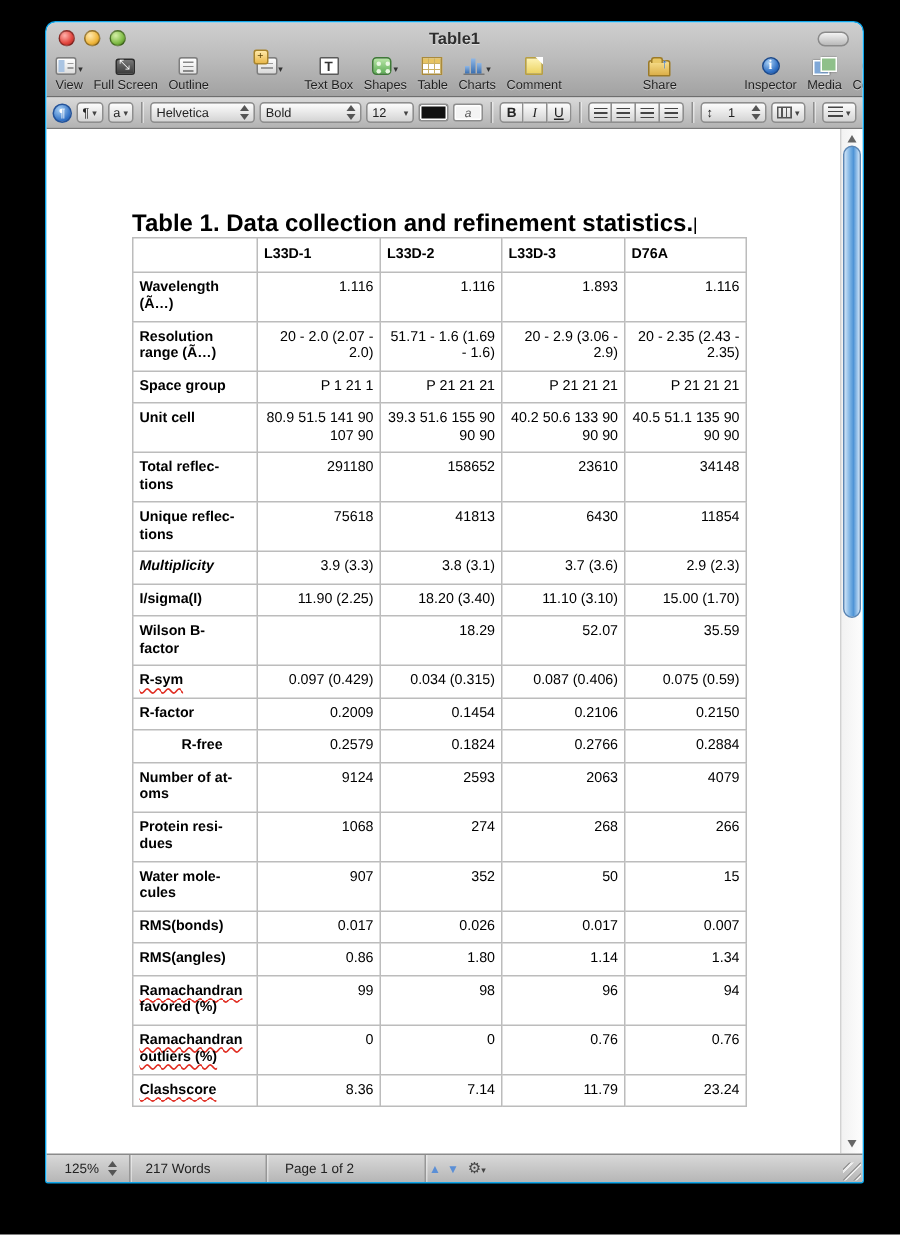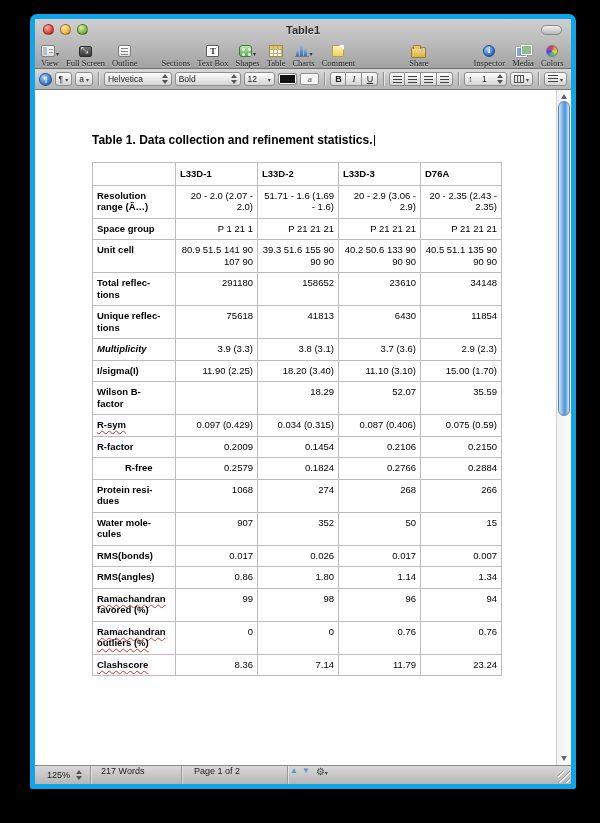--- a/index.html
+++ b/index.html
@@ -1,36 +1,36 @@
 <!DOCTYPE html>
 <html><head>
 <meta charset="utf-8">
 <style>
   * { margin:0; padding:0; box-sizing:border-box; }
   html,body { width:600px; height:823px; }
   body { background:#000; font-family:"Liberation Sans",sans-serif; position:relative; overflow:hidden; }
 
   .window { position:absolute; left:30px; top:14px; width:546px; height:775px;
     border-radius:7px 7px 2px 2px; background:#fff; overflow:hidden;
-    border:5px solid #0ea5e9; box-shadow:0 6px 18px rgba(0,0,0,.6);
+    border:1px solid #0ea5e9; box-shadow:0 6px 18px rgba(0,0,0,.6);
     display:flex; flex-direction:column; }
 
   
   .chrome-top { background:linear-gradient(#cfcfcf,#bdbdbd 45%,#a2a2a2); border-bottom:1px solid #6e6e6e; }
   .titlebar { height:22px; position:relative; display:flex; align-items:center; }
   .lights { position:absolute; left:8px; top:5px; display:flex; gap:6px; }
   .light { width:11px; height:11px; border-radius:50%; border:1px solid rgba(0,0,0,.35); }
   .light.red    { background:radial-gradient(circle at 35% 30%, #ffb3ad, #e2453d 60%, #9e221c); }
   .light.yellow { background:radial-gradient(circle at 35% 30%, #ffe9b0, #f0b73e 60%, #a97714); }
   .light.green  { background:radial-gradient(circle at 35% 30%, #d6f0a8, #7fbb45 60%, #3f7314); }
   .wtitle { flex:1; text-align:center; font-size:11px; font-weight:bold; color:#2e2e2e; text-shadow:0 1px 0 rgba(255,255,255,.5); }
   .pill { position:absolute; right:9px; top:6px; width:21px; height:10px; border-radius:6px;
     background:linear-gradient(#f2f2f2,#b9b9b9); border:1px solid #8a8a8a; }
 
-  .toolbar { height:27px; display:flex; align-items:flex-end; padding:0 6px; gap:7px;font-family:Liberation Serif, serif; }
+  .toolbar { height:27px; display:flex; align-items:flex-start; padding:0 6px; gap:7px; }
   .tbtn { display:flex; flex-direction:column; align-items:center; cursor:default; }
   .tbtn .icorow { height:14px; display:flex; align-items:center; gap:1px; }
   .tbtn .tlabel { font-size:8.5px; color:#1d1d1d; text-shadow:0 1px 0 rgba(255,255,255,.45); white-space:nowrap; line-height:10px; }
   .tarrow { font-size:6px; color:#333; line-height:6px; align-self:flex-end; margin-bottom:1px; }
   .ml-sections { margin-left:17px;gap:48px; } .ml-share { margin-left:47px; } .ml-inspector { margin-left:38px; }
 
   
   .ic { display:inline-block; position:relative; }
   .i-view { width:14px; height:12px; background:linear-gradient(#fff,#dcdcdc); border:1px solid #7e7e7e; border-radius:2px; }
   .i-view::before { content:""; position:absolute; left:1px; top:1px; bottom:1px; width:4px; background:#aac4e2; }
@@ -93,41 +93,41 @@
      background:linear-gradient(#fdfdfd,#d4d4d4); border:1px solid #8e8e8e; border-left:none; font-size:9px; padding:0 2px; }
   .seg .sbtn:first-child { border-left:1px solid #8e8e8e; border-radius:3px 0 0 3px; }
   .seg .sbtn:last-child { border-radius:0 3px 3px 0; }
   .alns { width:9px; height:7px; background:repeating-linear-gradient(to bottom,#444 0 1px,transparent 1px 3px); }
   .colsic { width:10px; height:8px; border:1px solid #555; background:repeating-linear-gradient(to right,transparent 0 2px,#555 2px 3px); }
   .listic { width:10px; height:8px; background:repeating-linear-gradient(to bottom,#444 0 1px,transparent 1px 3px); position:relative; }
 
   
   .docarea { flex:1; position:relative; background:#fff; overflow:hidden; }
   .page { position:absolute; inset:0 15px 0 0; }
-  .doc-title { position:absolute; left:57px; top:43px; font-size:12px; font-weight:bold; color:#000; }
+  .doc-title { position:absolute; left:57px; top:55px; font-size:16px; font-weight:bold; color:#000; }
   .caret { display:inline-block; width:1px; height:11px; background:#000; vertical-align:-2px; margin-left:1px; }
 
   table.stats { position:absolute; left:57px; top:72px; width:409px; border-collapse:collapse; table-layout:fixed; }
   table.stats th, table.stats td { border:1px solid #bcbcbc; font-size:9.5px; line-height:11.5px; vertical-align:top; padding:4px 4px 5px 4px; }
   table.stats thead th { font-weight:bold; text-align:left; padding:5px 4px; }
   table.stats th.lbl { font-weight:bold; text-align:left; white-space:pre-line; }
   table.stats td.val { text-align:right; white-space:pre-line; }
   .sq { text-decoration:underline wavy #e02b20 1px; text-underline-offset:2px; }
 
   
   .vscroll { position:absolute; top:0; right:0; bottom:0; width:15px; background:linear-gradient(to right,#f2f2f2,#fdfdfd); border-left:1px solid #d2d2d2; }
   .sarrow { position:absolute; left:4px; width:0; height:0; }
   .sarrow.up { top:4px; border-left:3.5px solid transparent; border-right:3.5px solid transparent; border-bottom:5px solid #666; }
   .sarrow.down { bottom:4px; border-left:3.5px solid transparent; border-right:3.5px solid transparent; border-top:5px solid #666; }
   .sthumb { position:absolute; left:1px; top:11px; width:12px; height:315px; border-radius:7px;
      background:linear-gradient(to right,#cfe4f8,#74aee2 40%,#4f94d6 60%,#cfe4f8); border:1px solid #5b86b4; }
 
   
   .statusbar { height:19px; background:linear-gradient(#d8d8d8,#b6b6b6); border-top:1px solid #8a8a8a;
-     display:flex; font-size:9px; color:#222; position:relative; }
+     display:flex; align-items:center; font-size:9px; color:#222; position:relative; }
   .ssep { width:1px; height:19px; background:#979797; box-shadow:1px 0 0 rgba(255,255,255,.45); }
   .zoomctl { display:flex; align-items:center; gap:5px; padding:0 8px 0 12px; }
   .wordsctl { padding:0 10px; min-width:90px; }
   .pagectl { padding:0 12px; min-width:105px; }
   .navtri { font-size:8px; color:#5b8fd6; margin:0 2px; }
   .gear { font-size:10px; color:#444; margin-left:4px; }
   .grip { position:absolute; right:1px; bottom:1px; width:12px; height:12px;
      background:repeating-linear-gradient(135deg,transparent 0 3px,#9a9a9a 3px 4px,rgba(255,255,255,.7) 4px 5px); }
 </style>
 </head>
@@ -319,20 +319,27 @@
             <tr>
               <th></th>
               <th>L33D-1</th>
               <th>L33D-2</th>
               <th>L33D-3</th>
               <th>D76A</th>
             </tr>
           </thead>
           <tbody>
             <tr>
+              <th class="lbl"><span style="display: block;">Wavelength</span><span style="display: block;">(Ã…)</span></th>
+              <td class="val">1.116</td>
+              <td class="val">1.116</td>
+              <td class="val">1.893</td>
+              <td class="val">1.116</td>
+            </tr>
+            <tr>
               <th class="lbl"><span style="display: block;">Resolution</span><span style="display: block;">range (Ã…)</span></th>
               <td class="val">20  - 2.0 (2.07 -
 2.0)</td>
               <td class="val">51.71  - 1.6 (1.69
 - 1.6)</td>
               <td class="val">20  - 2.9 (3.06 -
 2.9)</td>
               <td class="val">20  - 2.35 (2.43 -
 2.35)</td>
             </tr>
@@ -402,20 +409,27 @@
               <td class="val">0.1454</td>
               <td class="val">0.2106</td>
               <td class="val">0.2150</td>
             </tr>
             <tr>
               <th class="lbl"><span style="display: block; padding-left: 28px;">R-free</span></th>
               <td class="val">0.2579</td>
               <td class="val">0.1824</td>
               <td class="val">0.2766</td>
               <td class="val">0.2884</td>
+            </tr>
+            <tr>
+              <th class="lbl"><span style="display: block;">Number of at-</span><span style="display: block;">oms</span></th>
+              <td class="val">9124</td>
+              <td class="val">2593</td>
+              <td class="val">2063</td>
+              <td class="val">4079</td>
             </tr>
             <tr>
               <th class="lbl"><span style="display: block;">Protein resi-</span><span style="display: block;">dues</span></th>
               <td class="val">1068</td>
               <td class="val">274</td>
               <td class="val">268</td>
               <td class="val">266</td>
             </tr>
             <tr>
               <th class="lbl"><span style="display: block;">Water mole-</span><span style="display: block;">cules</span></th>

